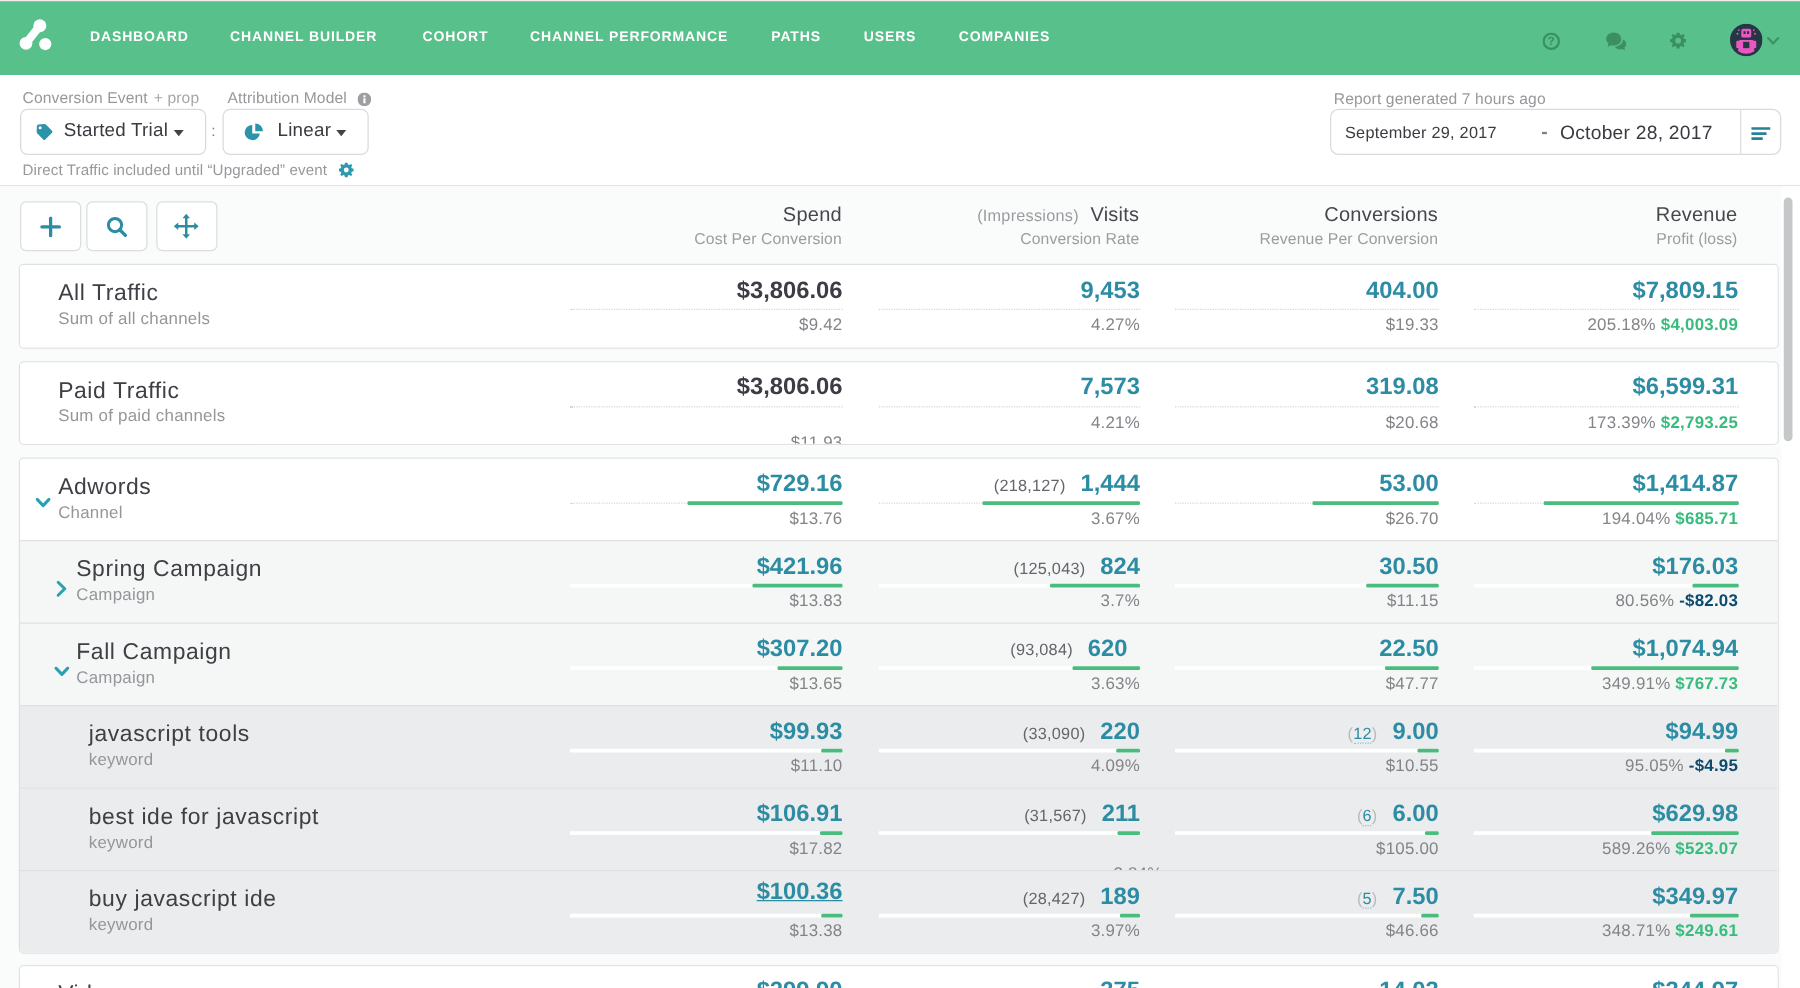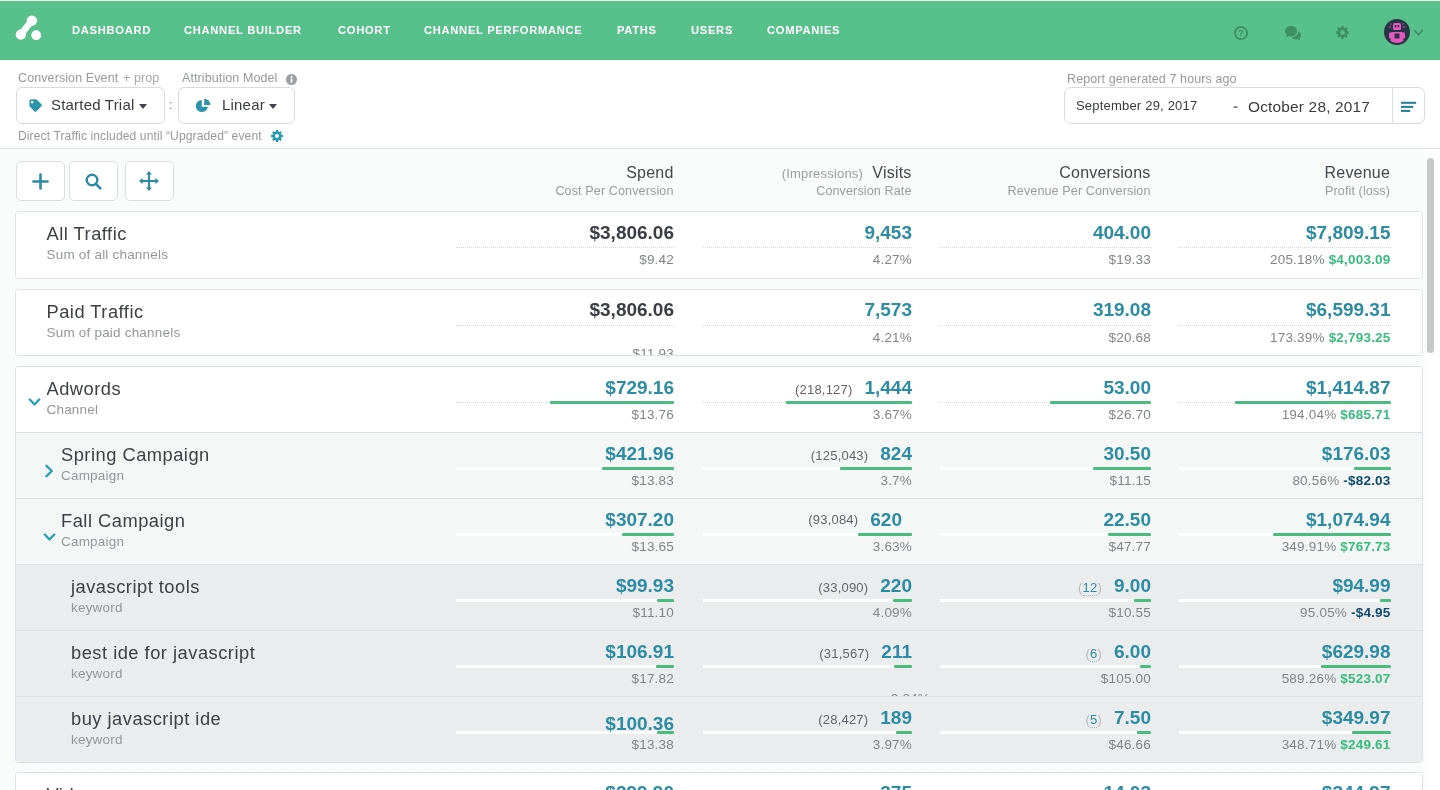--- a/index.html
+++ b/index.html
@@ -380,21 +380,21 @@
   <div class="val" style="right:31.5px;top:9.5px;">
           <span>$629.98</span>
         </div>
   <div class="sval" style="right:31.5px;top:40px;">589.26% <span class="pgreen">$523.07</span></div>
  </div>
  <div class="row gray" style="background:#ebeced;">
   <div class="rname" style="left:55px;top:11px;">buy javascript ide</div>
   <div class="rsub" style="left:55px;top:35px;">keyword</div>
   <div class="cline" style="left:440px;width:218px;top:35px;"></div>
   <div class="cbar" style="left:641px;width:17px;top:34px;"></div>
-  <div class="val" style="right:748px;top:16px;">
+  <div class="val" style="right:748px;top:6px;text-decoration:underline;">
           <span>$100.36</span>
         </div>
   <div class="sval" style="right:748px;top:40px;">$13.38</div>
   <div class="cline" style="left:687px;width:209px;top:35px;"></div>
   <div class="cbar" style="left:880px;width:16px;top:34px;"></div>
   <div class="val" style="right:510px;top:9.5px;">
           <span class="imp">(28,427)</span>
           <span>189</span>
         </div>
   <div class="sval" style="right:510px;top:40px;">3.97%</div>

